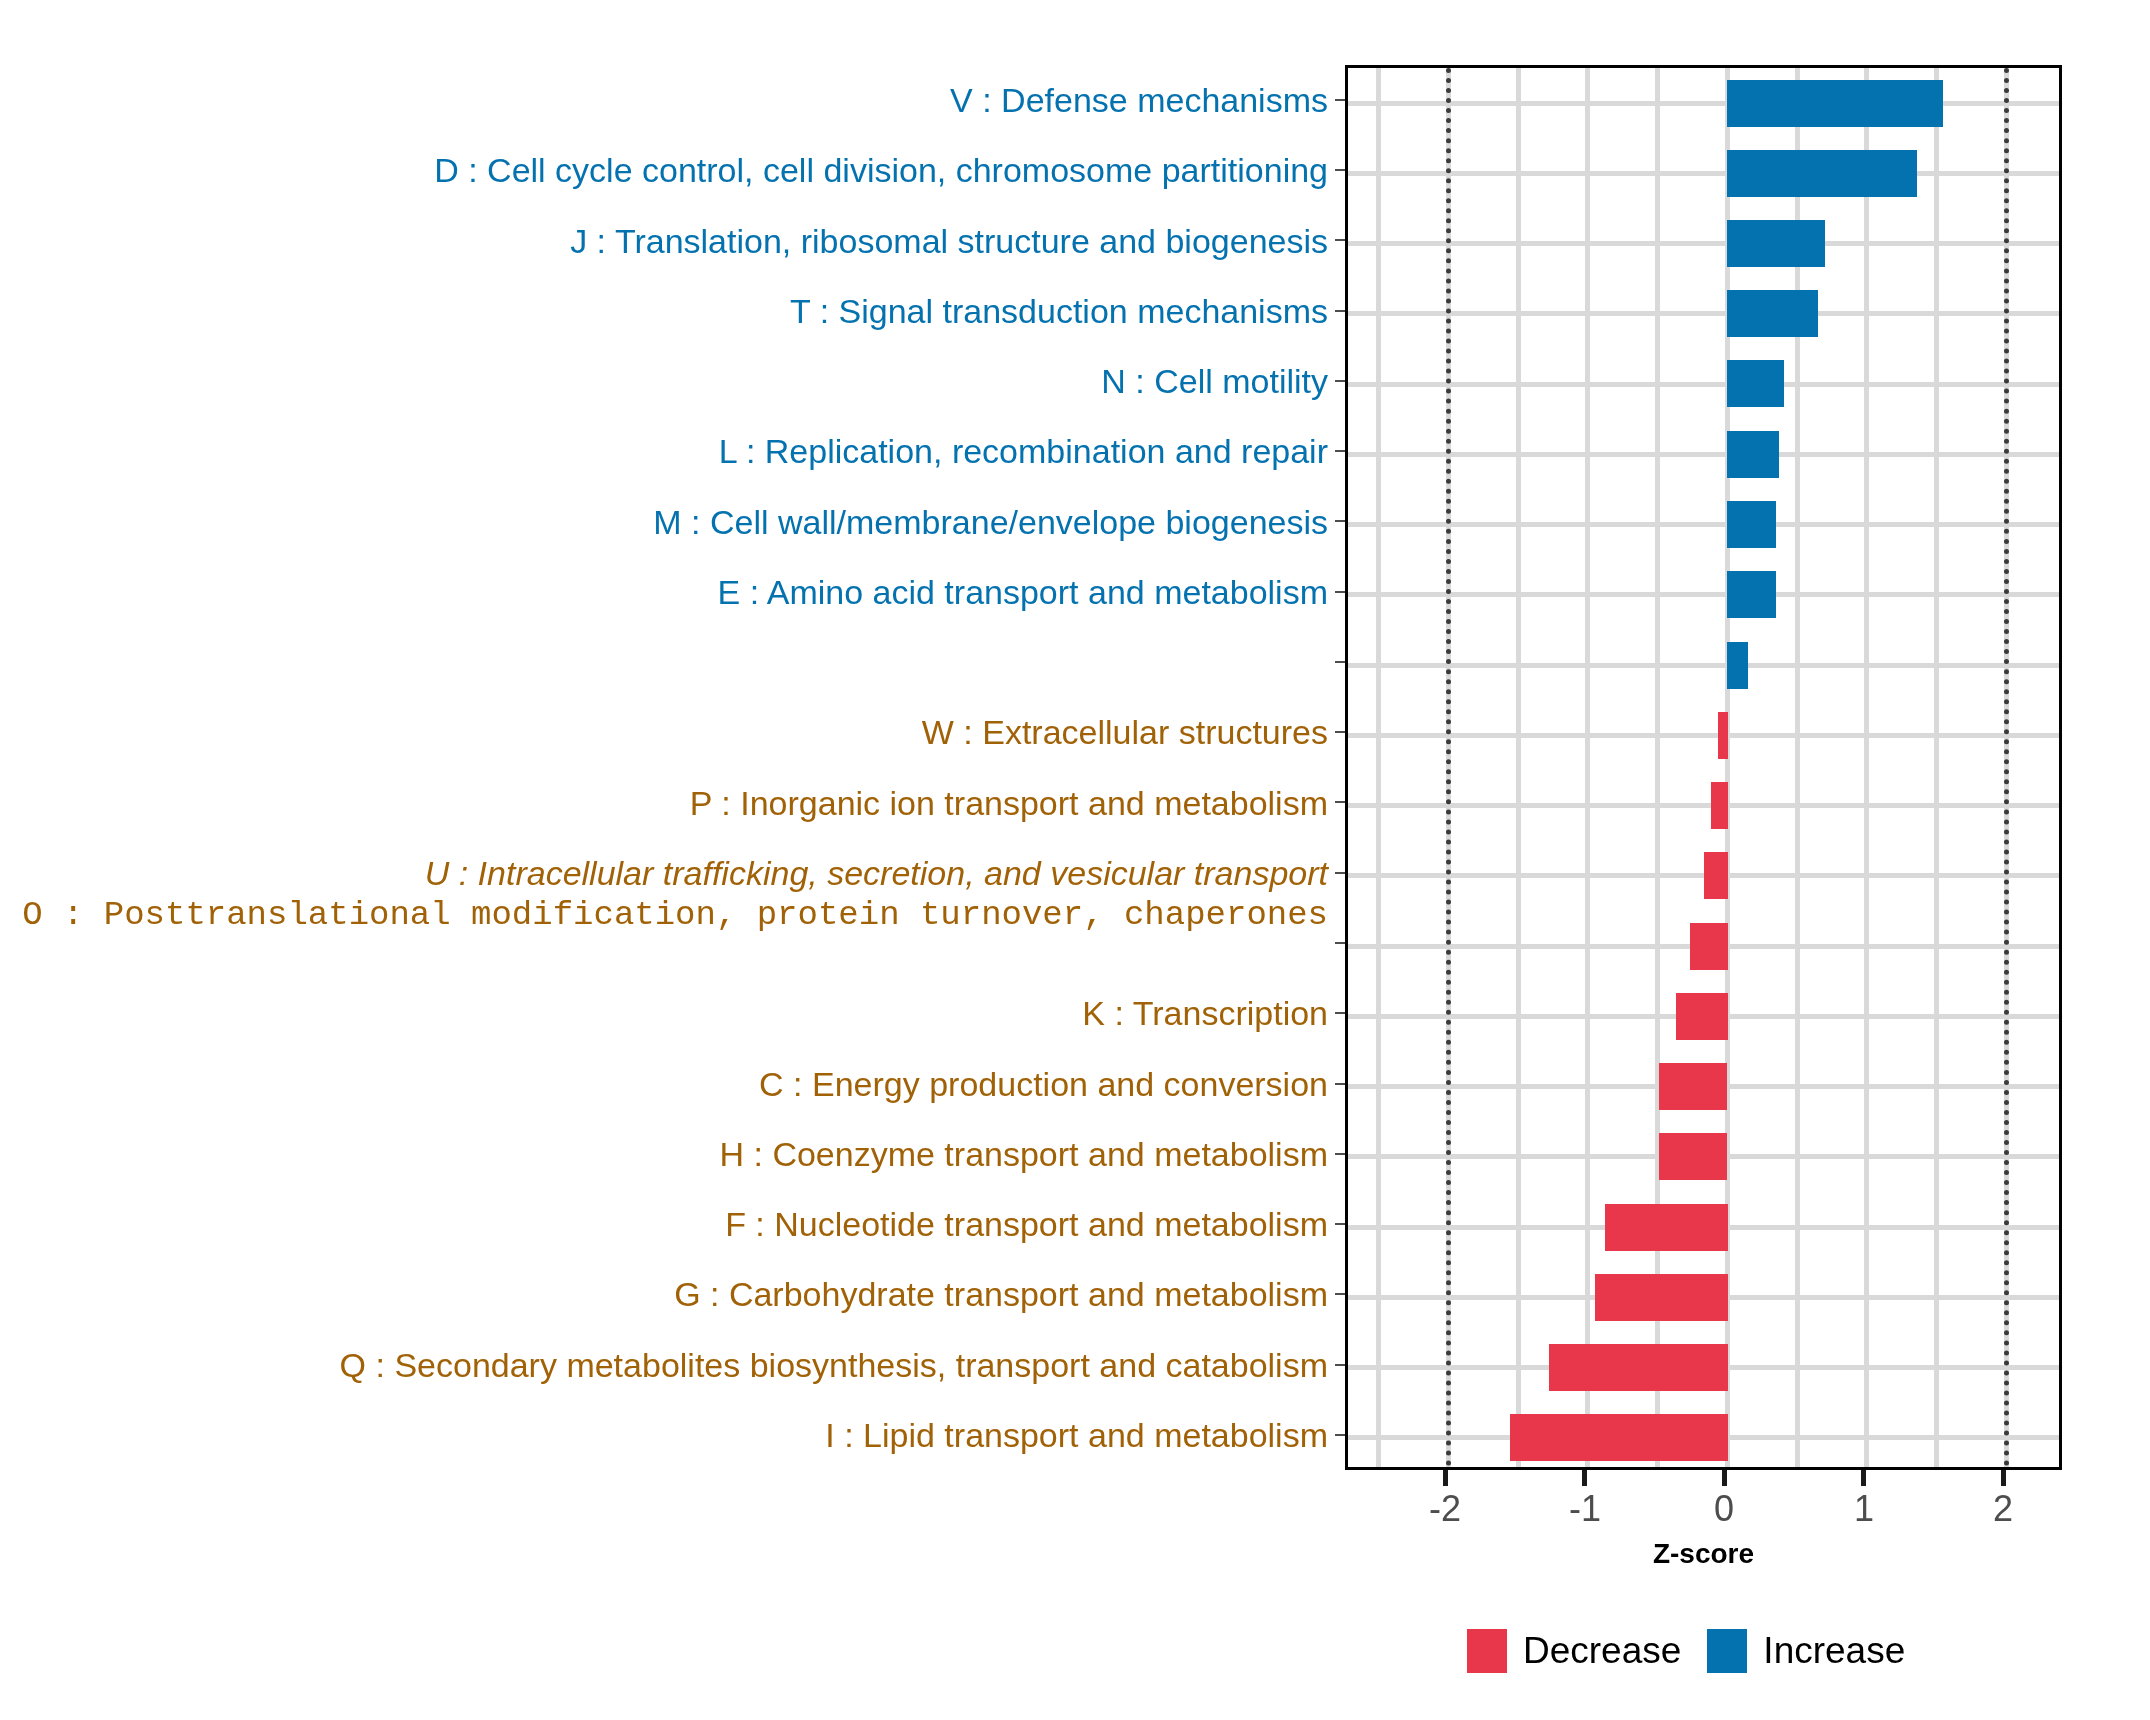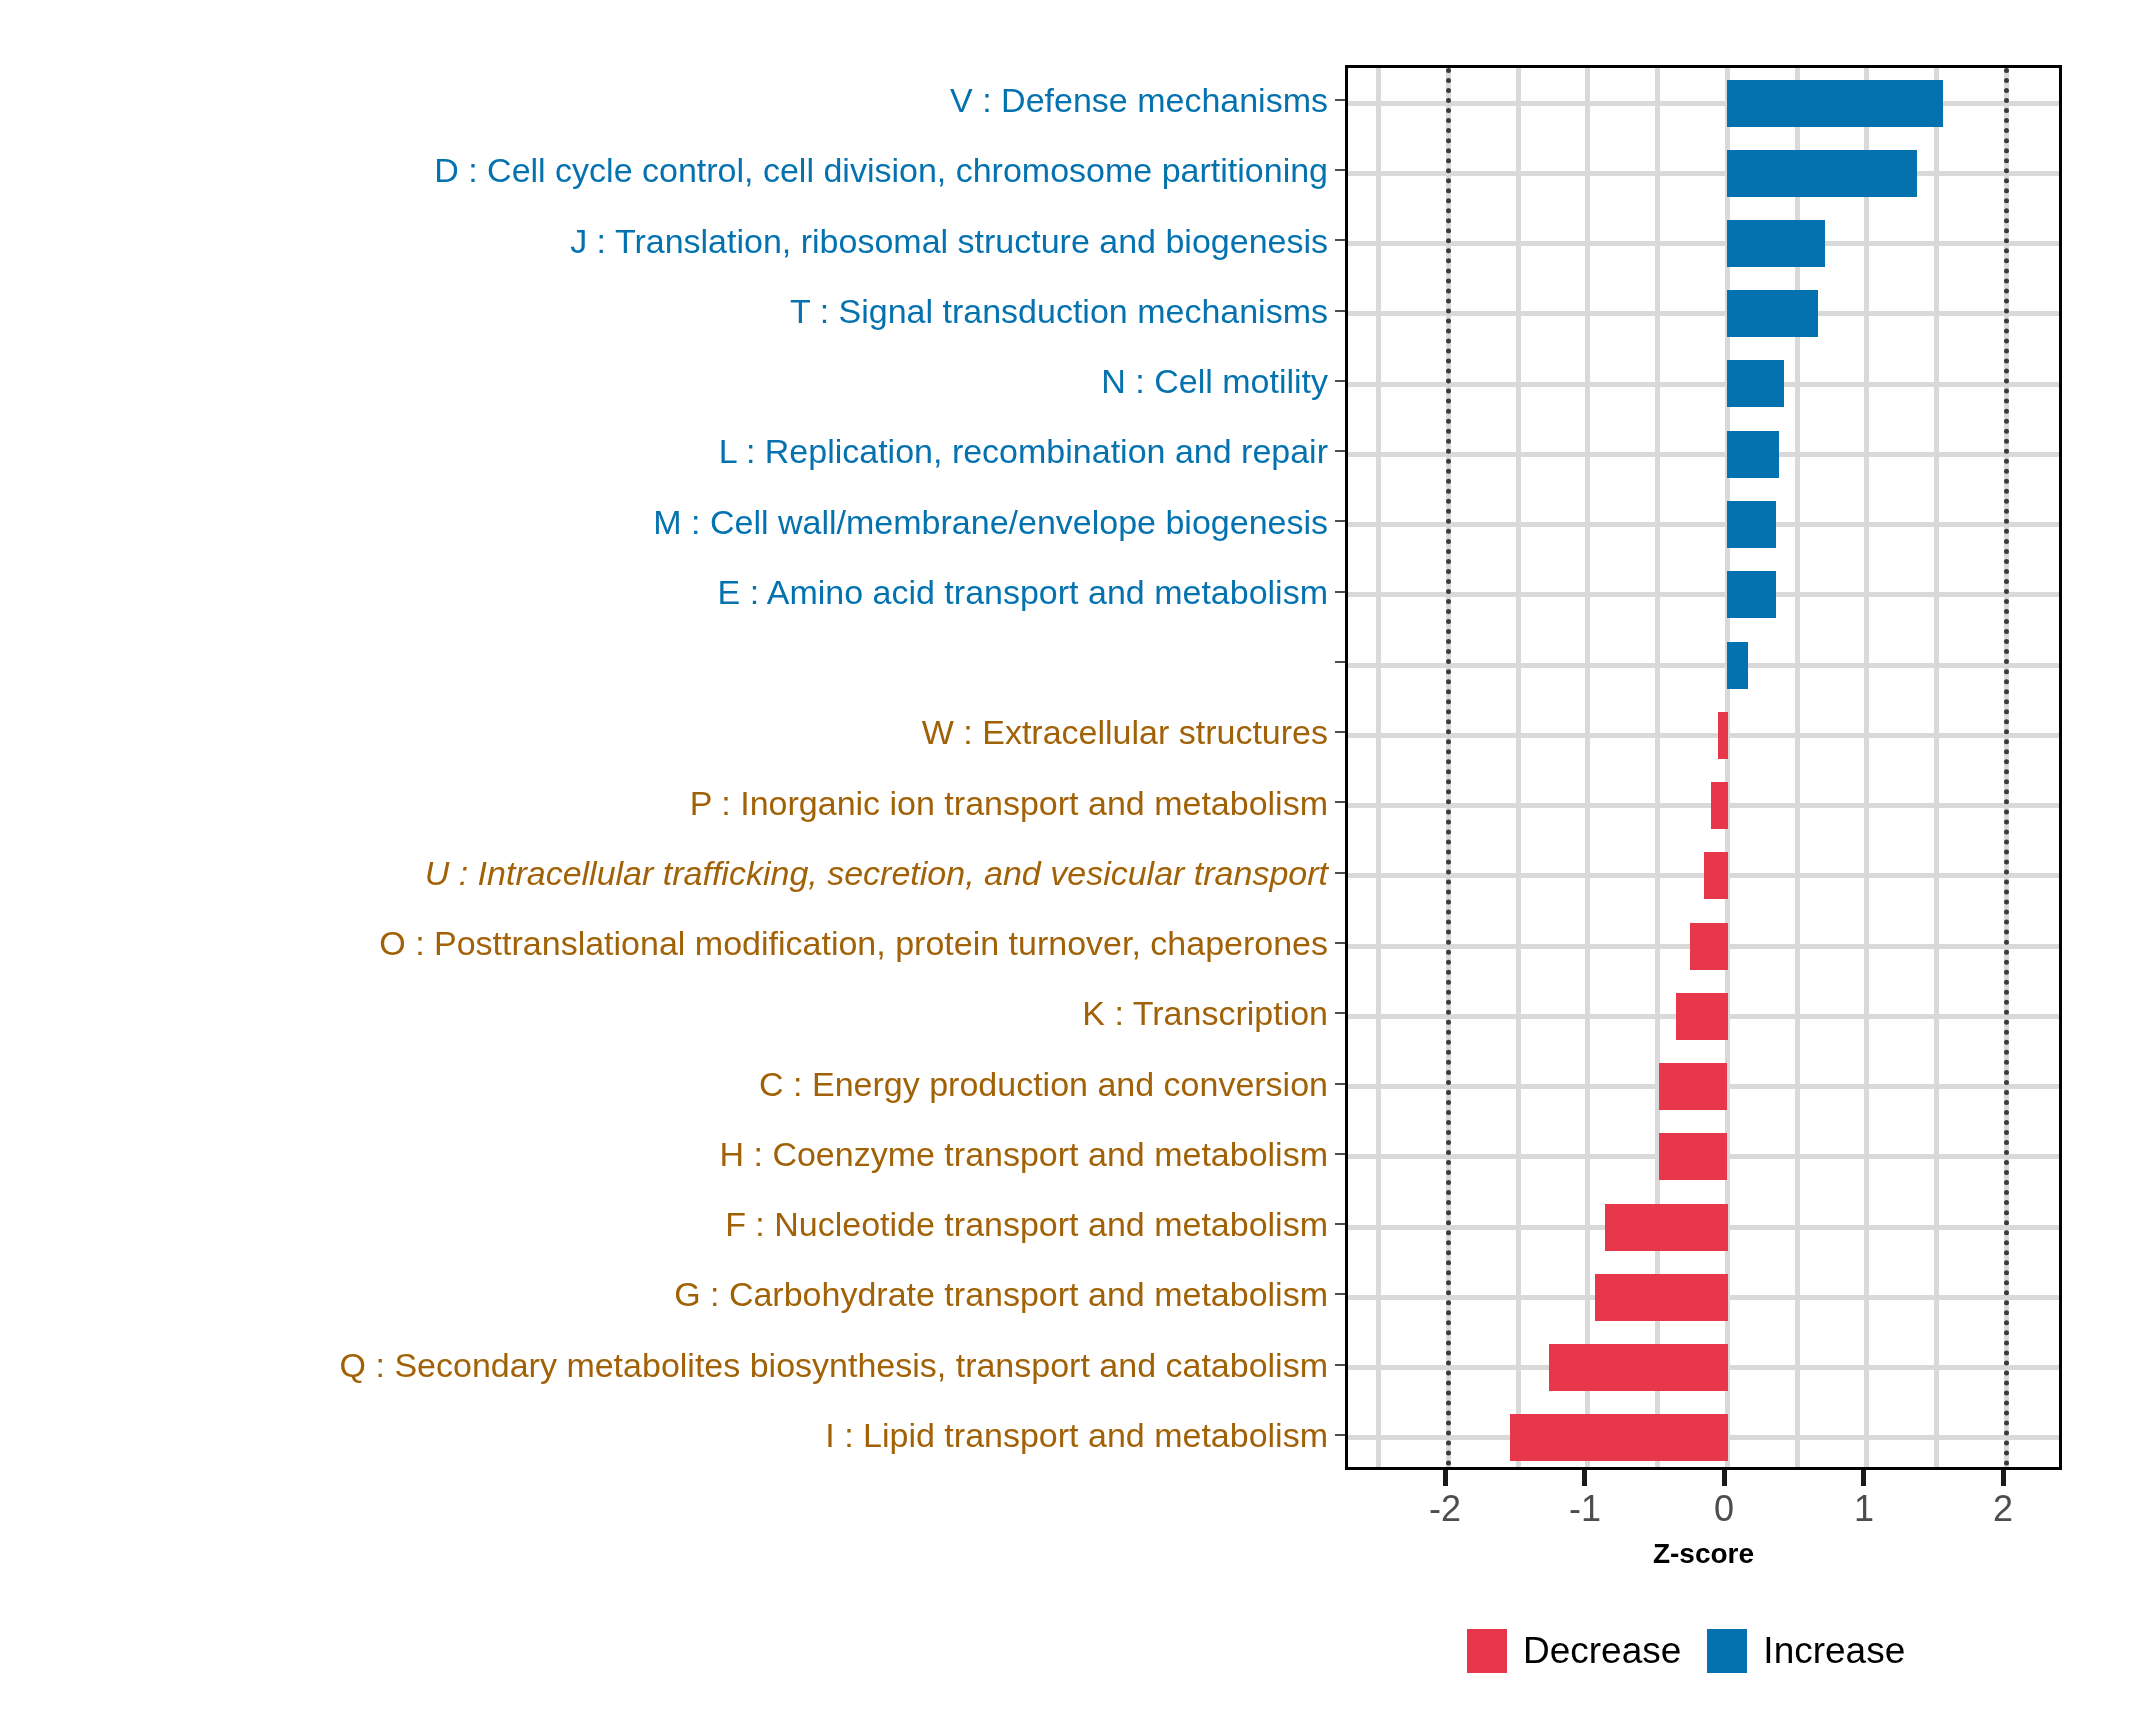--- a/index.html
+++ b/index.html
@@ -57,21 +57,21 @@
       <div class="cat-label up" style="top: 70px;">D : Cell cycle control, cell division, chromosome partitioning</div>
       <div class="cat-label up" style="top: 141px;">J : Translation, ribosomal structure and biogenesis</div>
       <div class="cat-label up" style="top: 211px;">T : Signal transduction mechanisms</div>
       <div class="cat-label up" style="top: 281px;">N : Cell motility</div>
       <div class="cat-label up" style="top: 351px;">L : Replication, recombination and repair</div>
       <div class="cat-label up" style="top: 422px; text-align: right;">M : Cell wall/membrane/envelope biogenesis</div>
       <div class="cat-label up" style="top: 492px;">E : Amino acid transport and metabolism</div>
       <div class="cat-label down" style="top: 632px;">W : Extracellular structures</div>
       <div class="cat-label down" style="top: 703px;">P : Inorganic ion transport and metabolism</div>
       <div class="cat-label down" style="top: 773px; font-style: italic;">U : Intracellular trafficking, secretion, and vesicular transport</div>
-      <div class="cat-label down" style="top: 843px;">O : Posttranslational modification, protein turnover, chaperones</div>
+      <div class="cat-label down" style="top: 815px; font-family: Liberation Mono, monospace;">O : Posttranslational modification, protein turnover, chaperones</div>
       <div class="cat-label down" style="top: 913px;">K : Transcription</div>
       <div class="cat-label down" style="top: 984px;">C : Energy production and conversion</div>
       <div class="cat-label down" style="top: 1054px;">H : Coenzyme transport and metabolism</div>
       <div class="cat-label down" style="top: 1124px;">F : Nucleotide transport and metabolism</div>
       <div class="cat-label down" style="top: 1194px;">G : Carbohydrate transport and metabolism</div>
       <div class="cat-label down" style="top: 1265px; text-align: right;">Q : Secondary metabolites biosynthesis, transport and catabolism</div>
       <div class="cat-label down" style="top: 1335px;">I : Lipid transport and metabolism</div>
     </div>
 
   <div id="panel">

